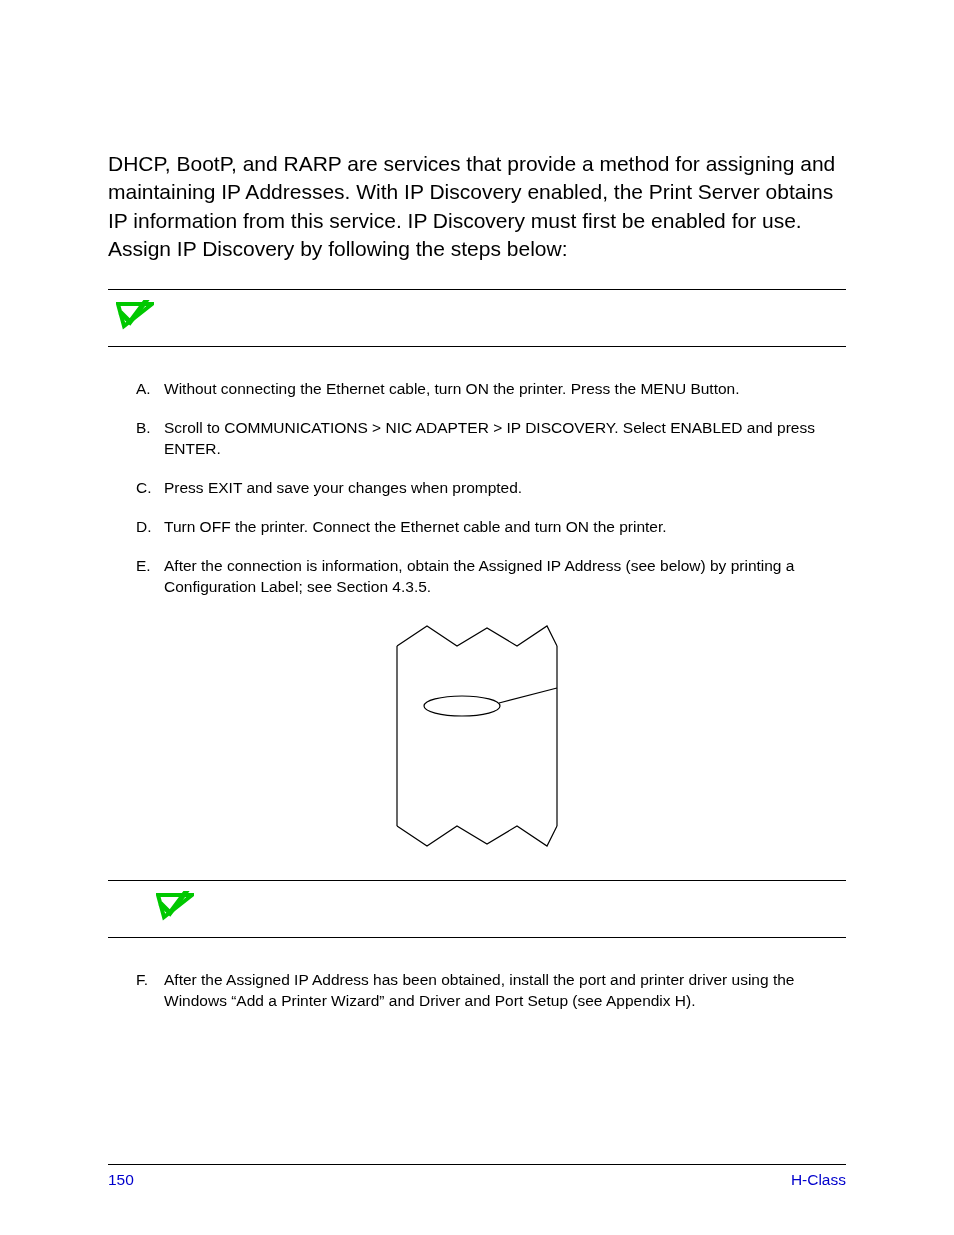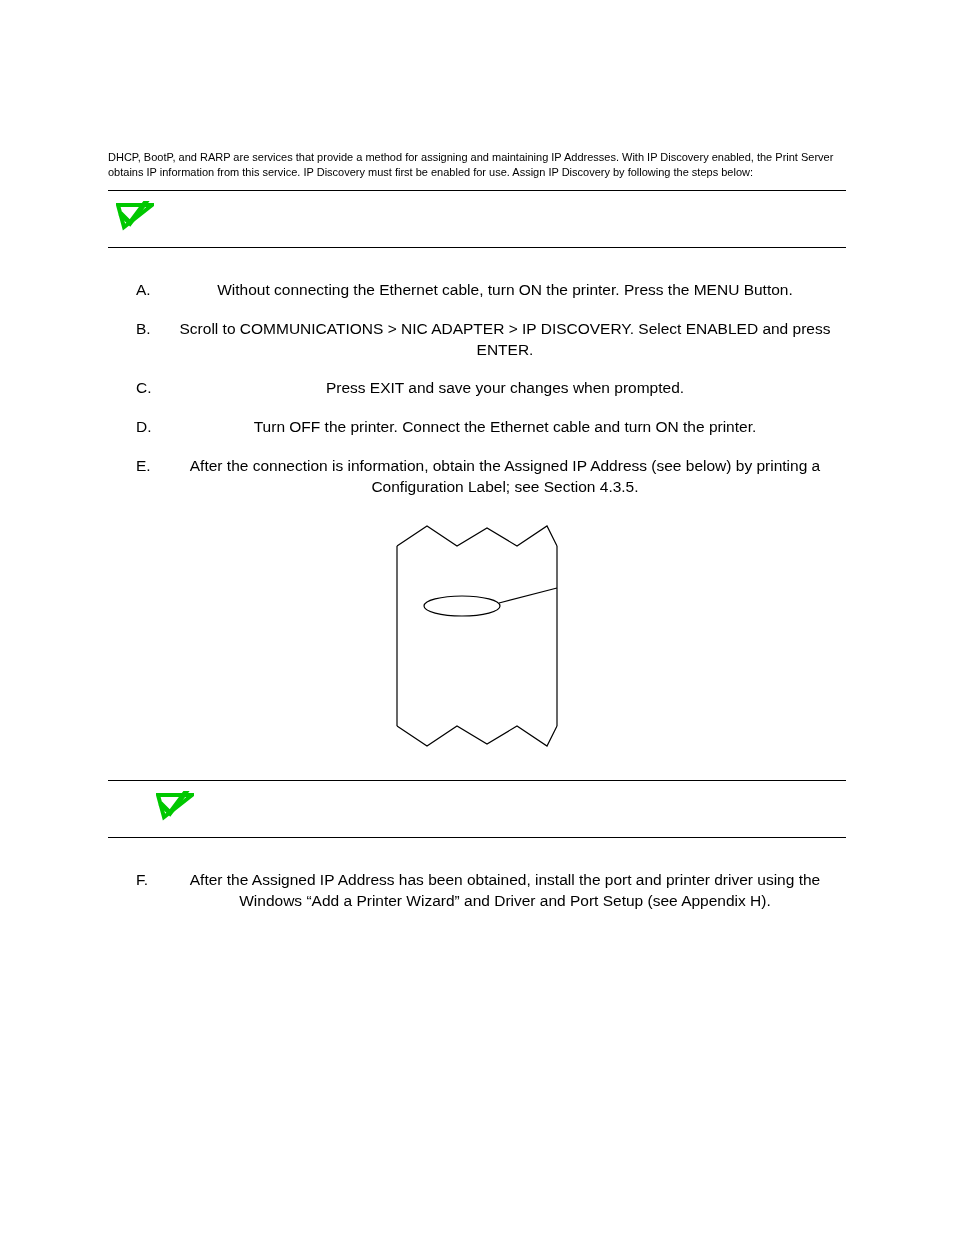--- a/index.html
+++ b/index.html
@@ -4,23 +4,23 @@
 <style>
   * { box-sizing: border-box; margin: 0; padding: 0; }
   html, body { width: 954px; height: 1235px; background: #fff; font-family: Verdana, Geneva, sans-serif; color: #000; }
   .page {
     position: relative;
     width: 954px;
     height: 1235px;
     padding: 150px 108px 0 108px;
   }
   .intro {
-    font-size: 11px;
+    font-size: 21px;
     line-height: 1.35;
-    margin-bottom: 10px;
+    margin-bottom: 26px;
   }
   .note-block {
     border-top: 1.5px solid #000;
     border-bottom: 1.5px solid #000;
     padding: 10px 0 12px 0;
     margin-bottom: 32px;
   }
   .note-block .check-icon {
     display: inline-block;
     width: 38px;
@@ -36,21 +36,20 @@
     font-size: 15.5px;
     line-height: 1.35;
     margin-bottom: 18px;
   }
   .step .letter {
     flex: 0 0 28px;
     min-width: 28px;
   }
   .step .body {
     flex: 1;
-    text-align: center;
   }
   .label-illustration {
     display: block;
     margin: 10px auto 24px auto;
     width: 180px;
     height: 240px;
   }
   .note-block-2 {
     border-top: 1.5px solid #000;
     border-bottom: 1.5px solid #000;
@@ -139,14 +138,18 @@
     </span>
   </div>
 
   <div class="steps">
     <div class="step">
       <div class="letter">F.</div>
       <div class="body">After the Assigned IP Address has been obtained, install the port and printer driver using the Windows  “Add a Printer Wizard” and Driver and Port Setup (see Appendix H).</div>
     </div>
   </div>
 
+  <div class="footer">
+    <span>150</span>
+    <span>H-Class</span>
+  </div>
 
 </div>
 
 </body></html>

